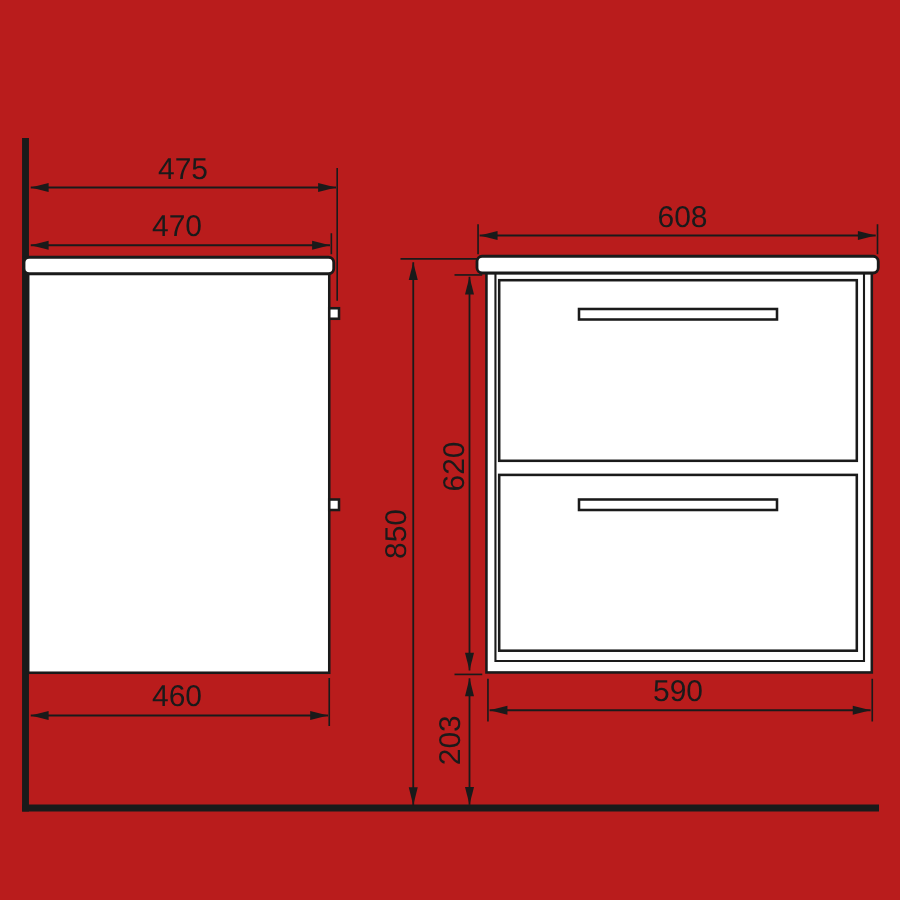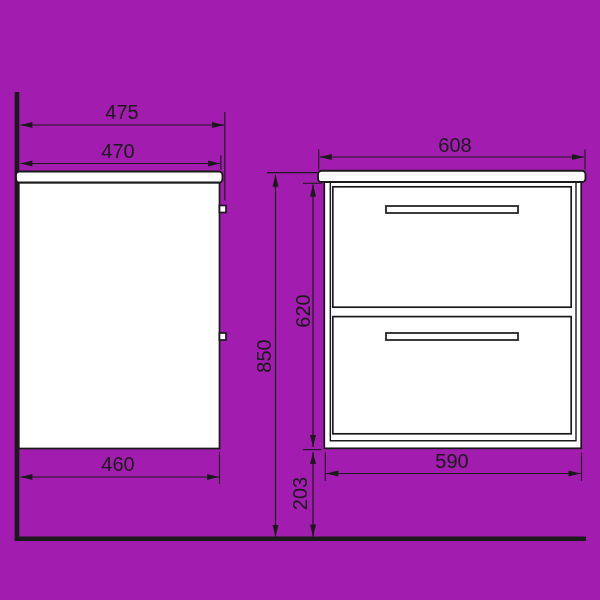--- a/index.html
+++ b/index.html
@@ -4,21 +4,21 @@
 <style>
   html, body {
     margin: 0;
     padding: 0;
     background: #ffffff;
   }
   .canvas {
     position: relative;
     width: 600px;
     height: 600px;
-    background: #a21caf;
+    background: #b91c1c;
     font-family: "Liberation Sans", sans-serif;
     overflow: hidden;
     text-align: center;
   }
   svg text {
     font-family: "Liberation Sans", sans-serif;
     font-size: 20px;
     fill: #1a1a1a;
   }
   .obj {

